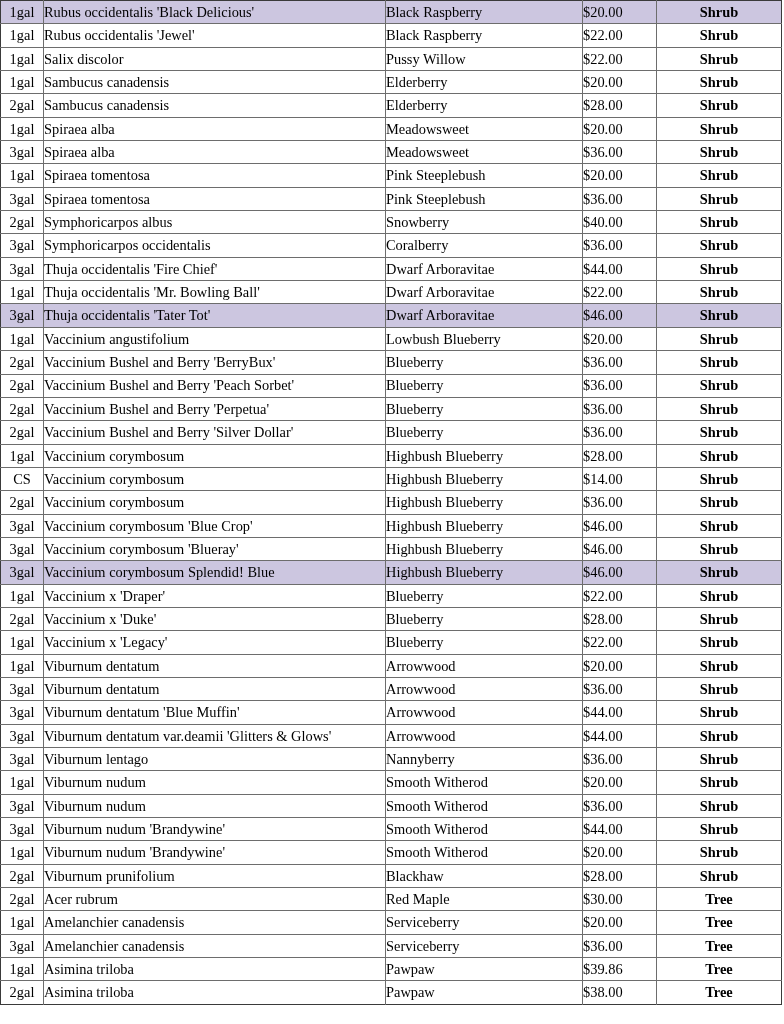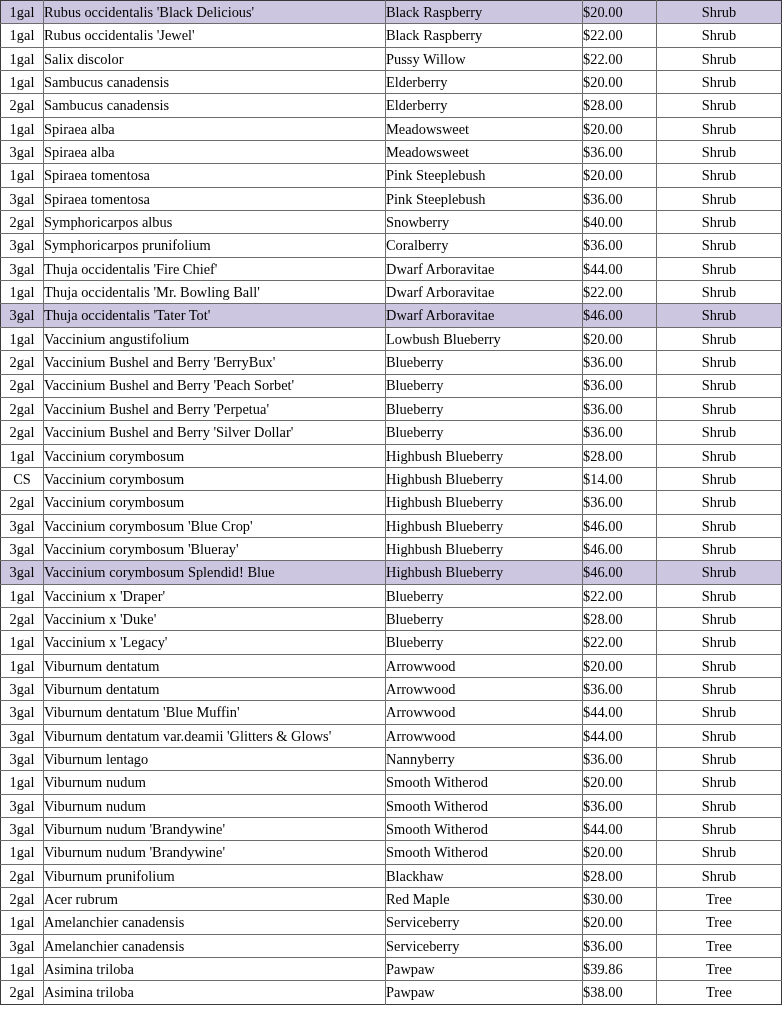--- a/index.html
+++ b/index.html
@@ -49,21 +49,21 @@
     vertical-align: middle;
     background: transparent;
   }
   table.plant-table tr:last-child td { border-bottom: none; }
   table.plant-table td:last-child { border-right: none; }
 
   td.cell-size   { text-align: center; padding-right: 3px; }
   td.cell-bot    { text-align: left;   padding-left: 5px; }
   td.cell-com    { text-align: left;   padding-left: 5px; }
   td.cell-price  { text-align: left; }
-  td.cell-type   { text-align: center; }
+  td.cell-type   { text-align: center; font-weight: bold; }
 
   tr.row-highlight td {
     background-color: #ccc6e0;
   }
   tr.row-highlight td,
   tr.row-above-highlight td {
     border-bottom-color: #6d6d6d;
   }
 </style>
 </head>
@@ -144,21 +144,21 @@
         </tr>
         <tr>
           <td class="cell-size">2gal</td>
           <td class="cell-bot">Symphoricarpos albus</td>
           <td class="cell-com">Snowberry</td>
           <td class="cell-price">$40.00</td>
           <td class="cell-type">Shrub</td>
         </tr>
         <tr>
           <td class="cell-size">3gal</td>
-          <td class="cell-bot">Symphoricarpos prunifolium</td>
+          <td class="cell-bot">Symphoricarpos occidentalis</td>
           <td class="cell-com">Coralberry</td>
           <td class="cell-price">$36.00</td>
           <td class="cell-type">Shrub</td>
         </tr>
         <tr>
           <td class="cell-size">3gal</td>
           <td class="cell-bot">Thuja occidentalis 'Fire Chief'</td>
           <td class="cell-com">Dwarf Arboravitae</td>
           <td class="cell-price">$44.00</td>
           <td class="cell-type">Shrub</td>

